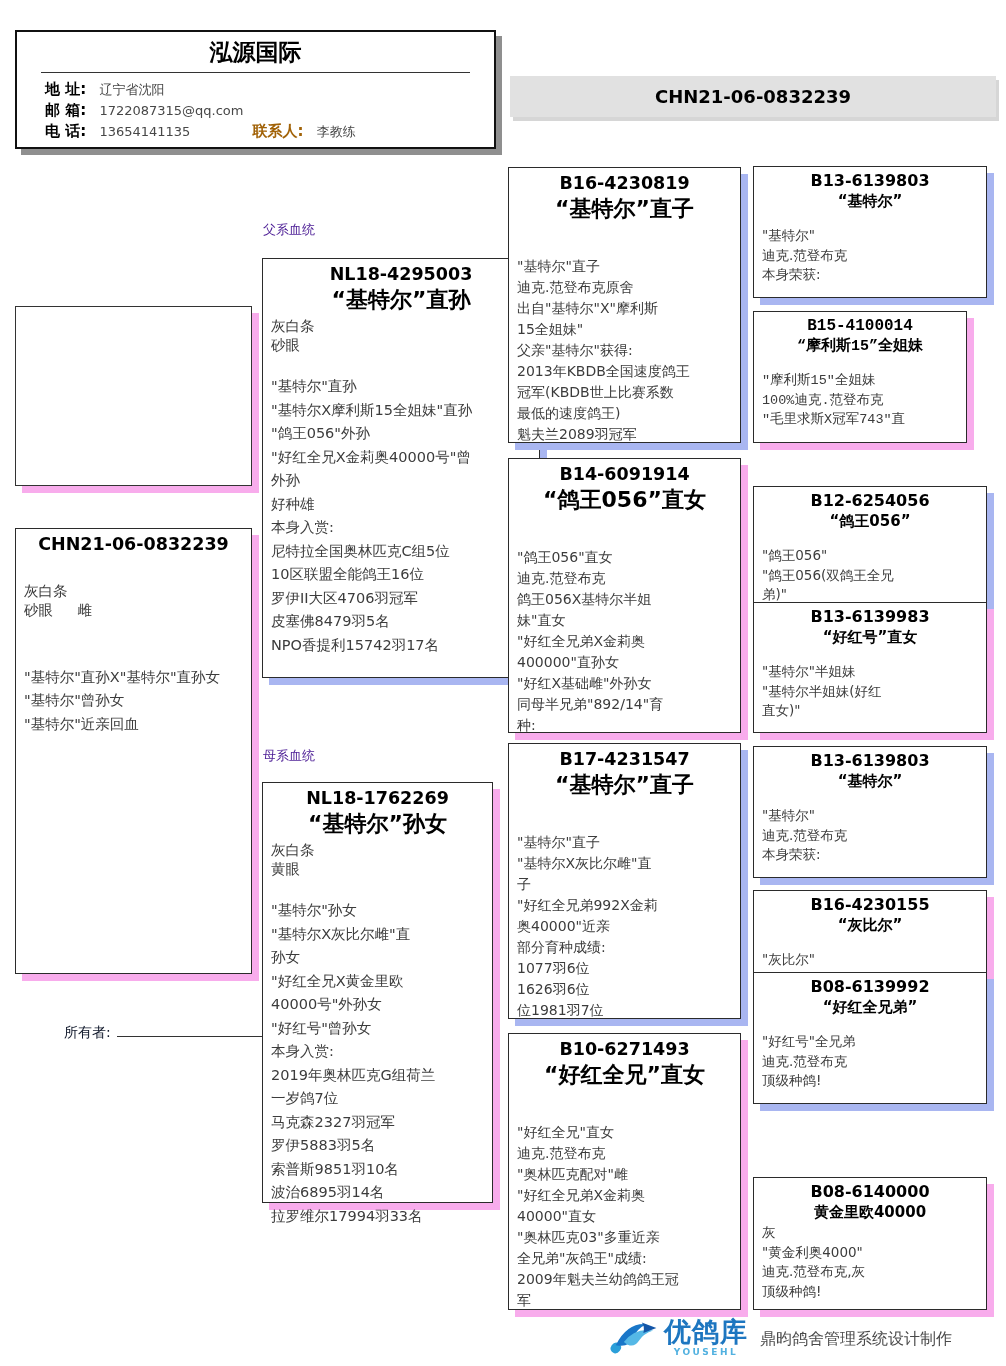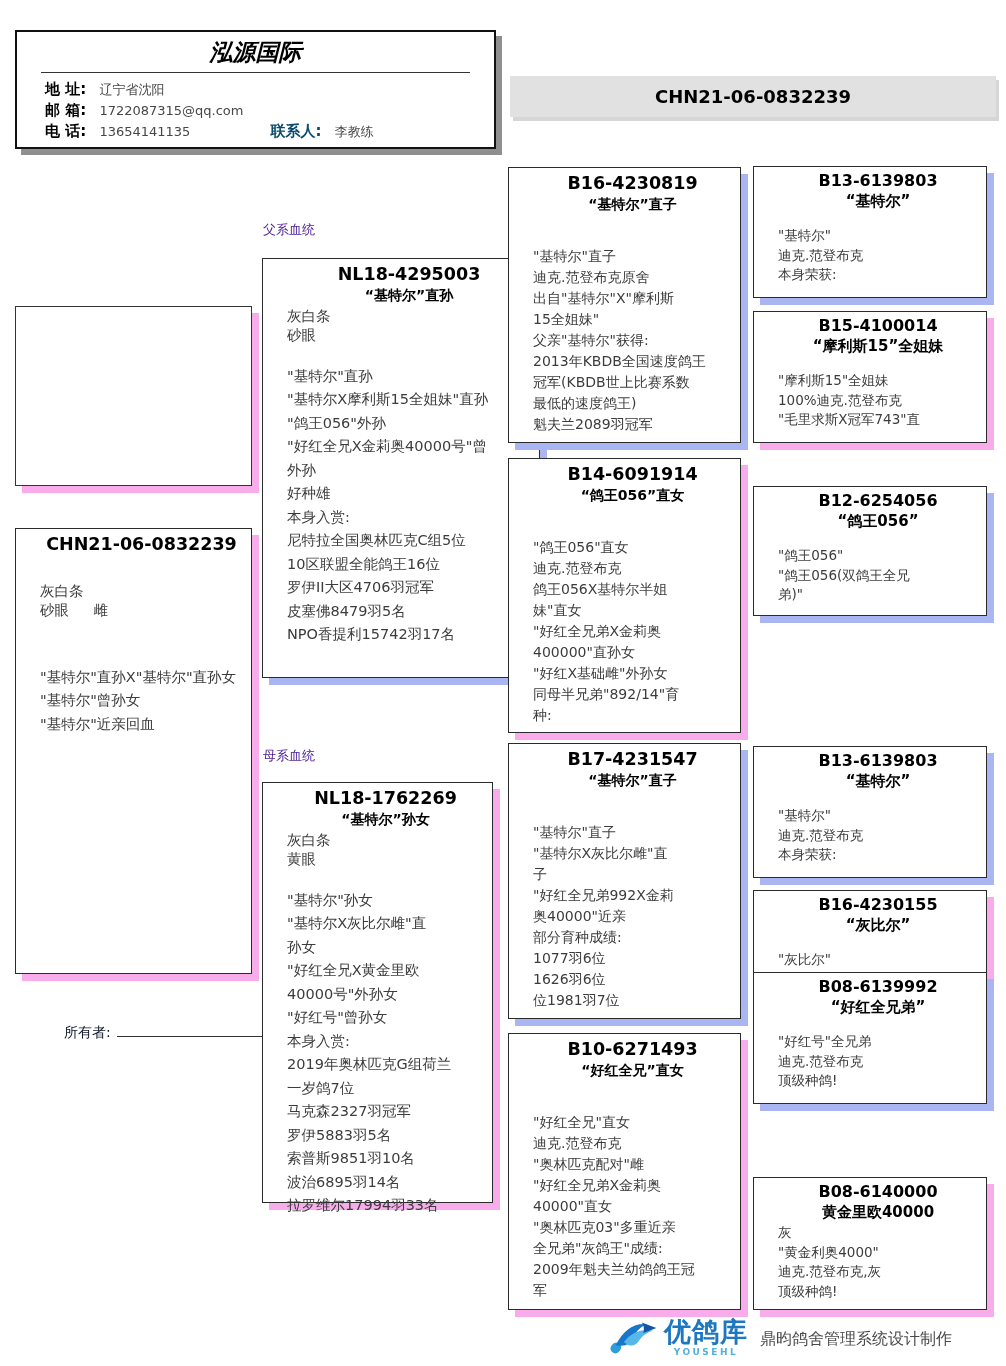--- a/index.html
+++ b/index.html
@@ -2,38 +2,38 @@
 <html><head>
 <meta charset="utf-8">
 <style>
   * { margin:0; padding:0; box-sizing:border-box; }
   body { background:#ffffff; font-family:"DejaVu Sans","Liberation Sans",sans-serif; }
   .page { position:relative; width:1006px; height:1366px; background:#fff; overflow:hidden; }
 
   
   .hdr { position:absolute; left:15px; top:30px; width:481px; height:119px;
          background:#fff; border:2.5px solid #111; box-shadow:6px 6px 0 #8f8f8f; }
-  .hdr-title { text-align:center; font-weight:bold; font-size:23px; color:#000; margin-top:5px;font-style:italic; }
+  .hdr-title { text-align:center; font-weight:bold; font-size:23px; color:#000; margin-top:5px; }
   .hdr-div { border-top:1.5px solid #333; margin:4px 24px 6px 24px; }
   .hrow { padding-left:28px; font-size:13px; color:#474747; line-height:21px; white-space:nowrap; }
   .hlabel { font-weight:bold; color:#000; font-size:15px; margin-right:9px; }
-  .hlabel2 { font-weight:bold; color:#0c4a6e; font-size:15px; margin-left:76px; margin-right:9px; }
+  .hlabel2 { font-weight:bold; color:#a16207; font-size:15px; margin-left:58px; margin-right:9px; }
 
   
   .ringbar { position:absolute; left:510px; top:76px; width:486px; height:41px;
              background:#e1e1e1; box-shadow:3px 4px 0 #d6d6d6; text-align:center;
              line-height:41px; font-weight:bold; font-size:18px; color:#000; }
 
   
-  .pbox { position:absolute; background:#fff; border:1.5px solid #2b2b2b; padding:4px 8px 4px 24px; color:#3c3c3c; }
+  .pbox { position:absolute; background:#fff; border:1.5px solid #2b2b2b; padding:4px 8px 4px 8px; color:#3c3c3c; }
   .sh-b { box-shadow:7px 7px 0 #a9b6f1; }
   .sh-p { box-shadow:7px 7px 0 #f8acec; }
   .ptitle { text-align:center; font-weight:bold; color:#000; line-height:1.3; }
   .big .ring  { font-size:17.5px; }
-  .big .pname { font-size:14px; }
+  .big .pname { font-size:22px; }
   .small .ring  { font-size:16px; }
   .small .pname { font-size:15px; }
   .crow { display:flex; justify-content:space-between; font-size:14.5px; color:#3c3c3c; margin-top:3px;flex-direction:column; }
   .sexgap { margin-left:20px; }
   .pbody { white-space:pre-line; }
   .subject .pbody { font-size:14.5px; line-height:1.62; margin-top:46px; }
   .parent  .pbody { font-size:14.5px; line-height:1.62; margin-top:20px; }
   .gen2 .pbody { font-size:14px;   line-height:1.5;  margin-top:33px; }
   .gen3 .pbody { font-size:13.5px; line-height:1.44; margin-top:15px; }
   .gen3.tight .pbody { margin-top:1px; }
@@ -220,40 +220,49 @@
   <div class="pbox sh-b small gen3" style="left:753px; top:166px; width:234px; height:132px;">
     <div class="ptitle">
       <div class="ring">B13-6139803</div>
       <div class="pname">“基特尔”</div>
     </div>
     <div class="pbody">"基特尔"
 迪克.范登布克
 本身荣获:</div>
   </div>
 
-  <div class="pbox sh-p small gen3" style="left:753px; top:311px; width:234px; height:132px;">
+  <div class="pbox sh-p small gen3" style="left:753px; top:311px; width:214px; height:132px;font-family:Liberation Mono, monospace;">
     <div class="ptitle">
       <div class="ring">B15-4100014</div>
       <div class="pname">“摩利斯15”全姐妹</div>
     </div>
     <div class="pbody">"摩利斯15"全姐妹
 100%迪克.范登布克
 "毛里求斯X冠军743"直</div>
   </div>
 
   <div class="pbox sh-b small gen3" style="left:753px; top:458px; width:234px; height:130px;margin-top:28px;">
     <div class="ptitle">
       <div class="ring">B12-6254056</div>
       <div class="pname">“鸽王056”</div>
     </div>
     <div class="pbody">"鸽王056"
 "鸽王056(双鸽王全兄
 弟)"</div>
   </div>
 
+  <div class="pbox sh-p small gen3" style="left:753px; top:602px; width:234px; height:131px;">
+    <div class="ptitle">
+      <div class="ring">B13-6139983</div>
+      <div class="pname">“好红号”直女</div>
+    </div>
+    <div class="pbody">"基特尔"半姐妹
+"基特尔半姐妹(好红
+直女)"</div>
+  </div>
 
   <div class="pbox sh-b small gen3" style="left:753px; top:746px; width:234px; height:132px;">
     <div class="ptitle">
       <div class="ring">B13-6139803</div>
       <div class="pname">“基特尔”</div>
     </div>
     <div class="pbody">"基特尔"
 迪克.范登布克
 本身荣获:</div>
   </div>

